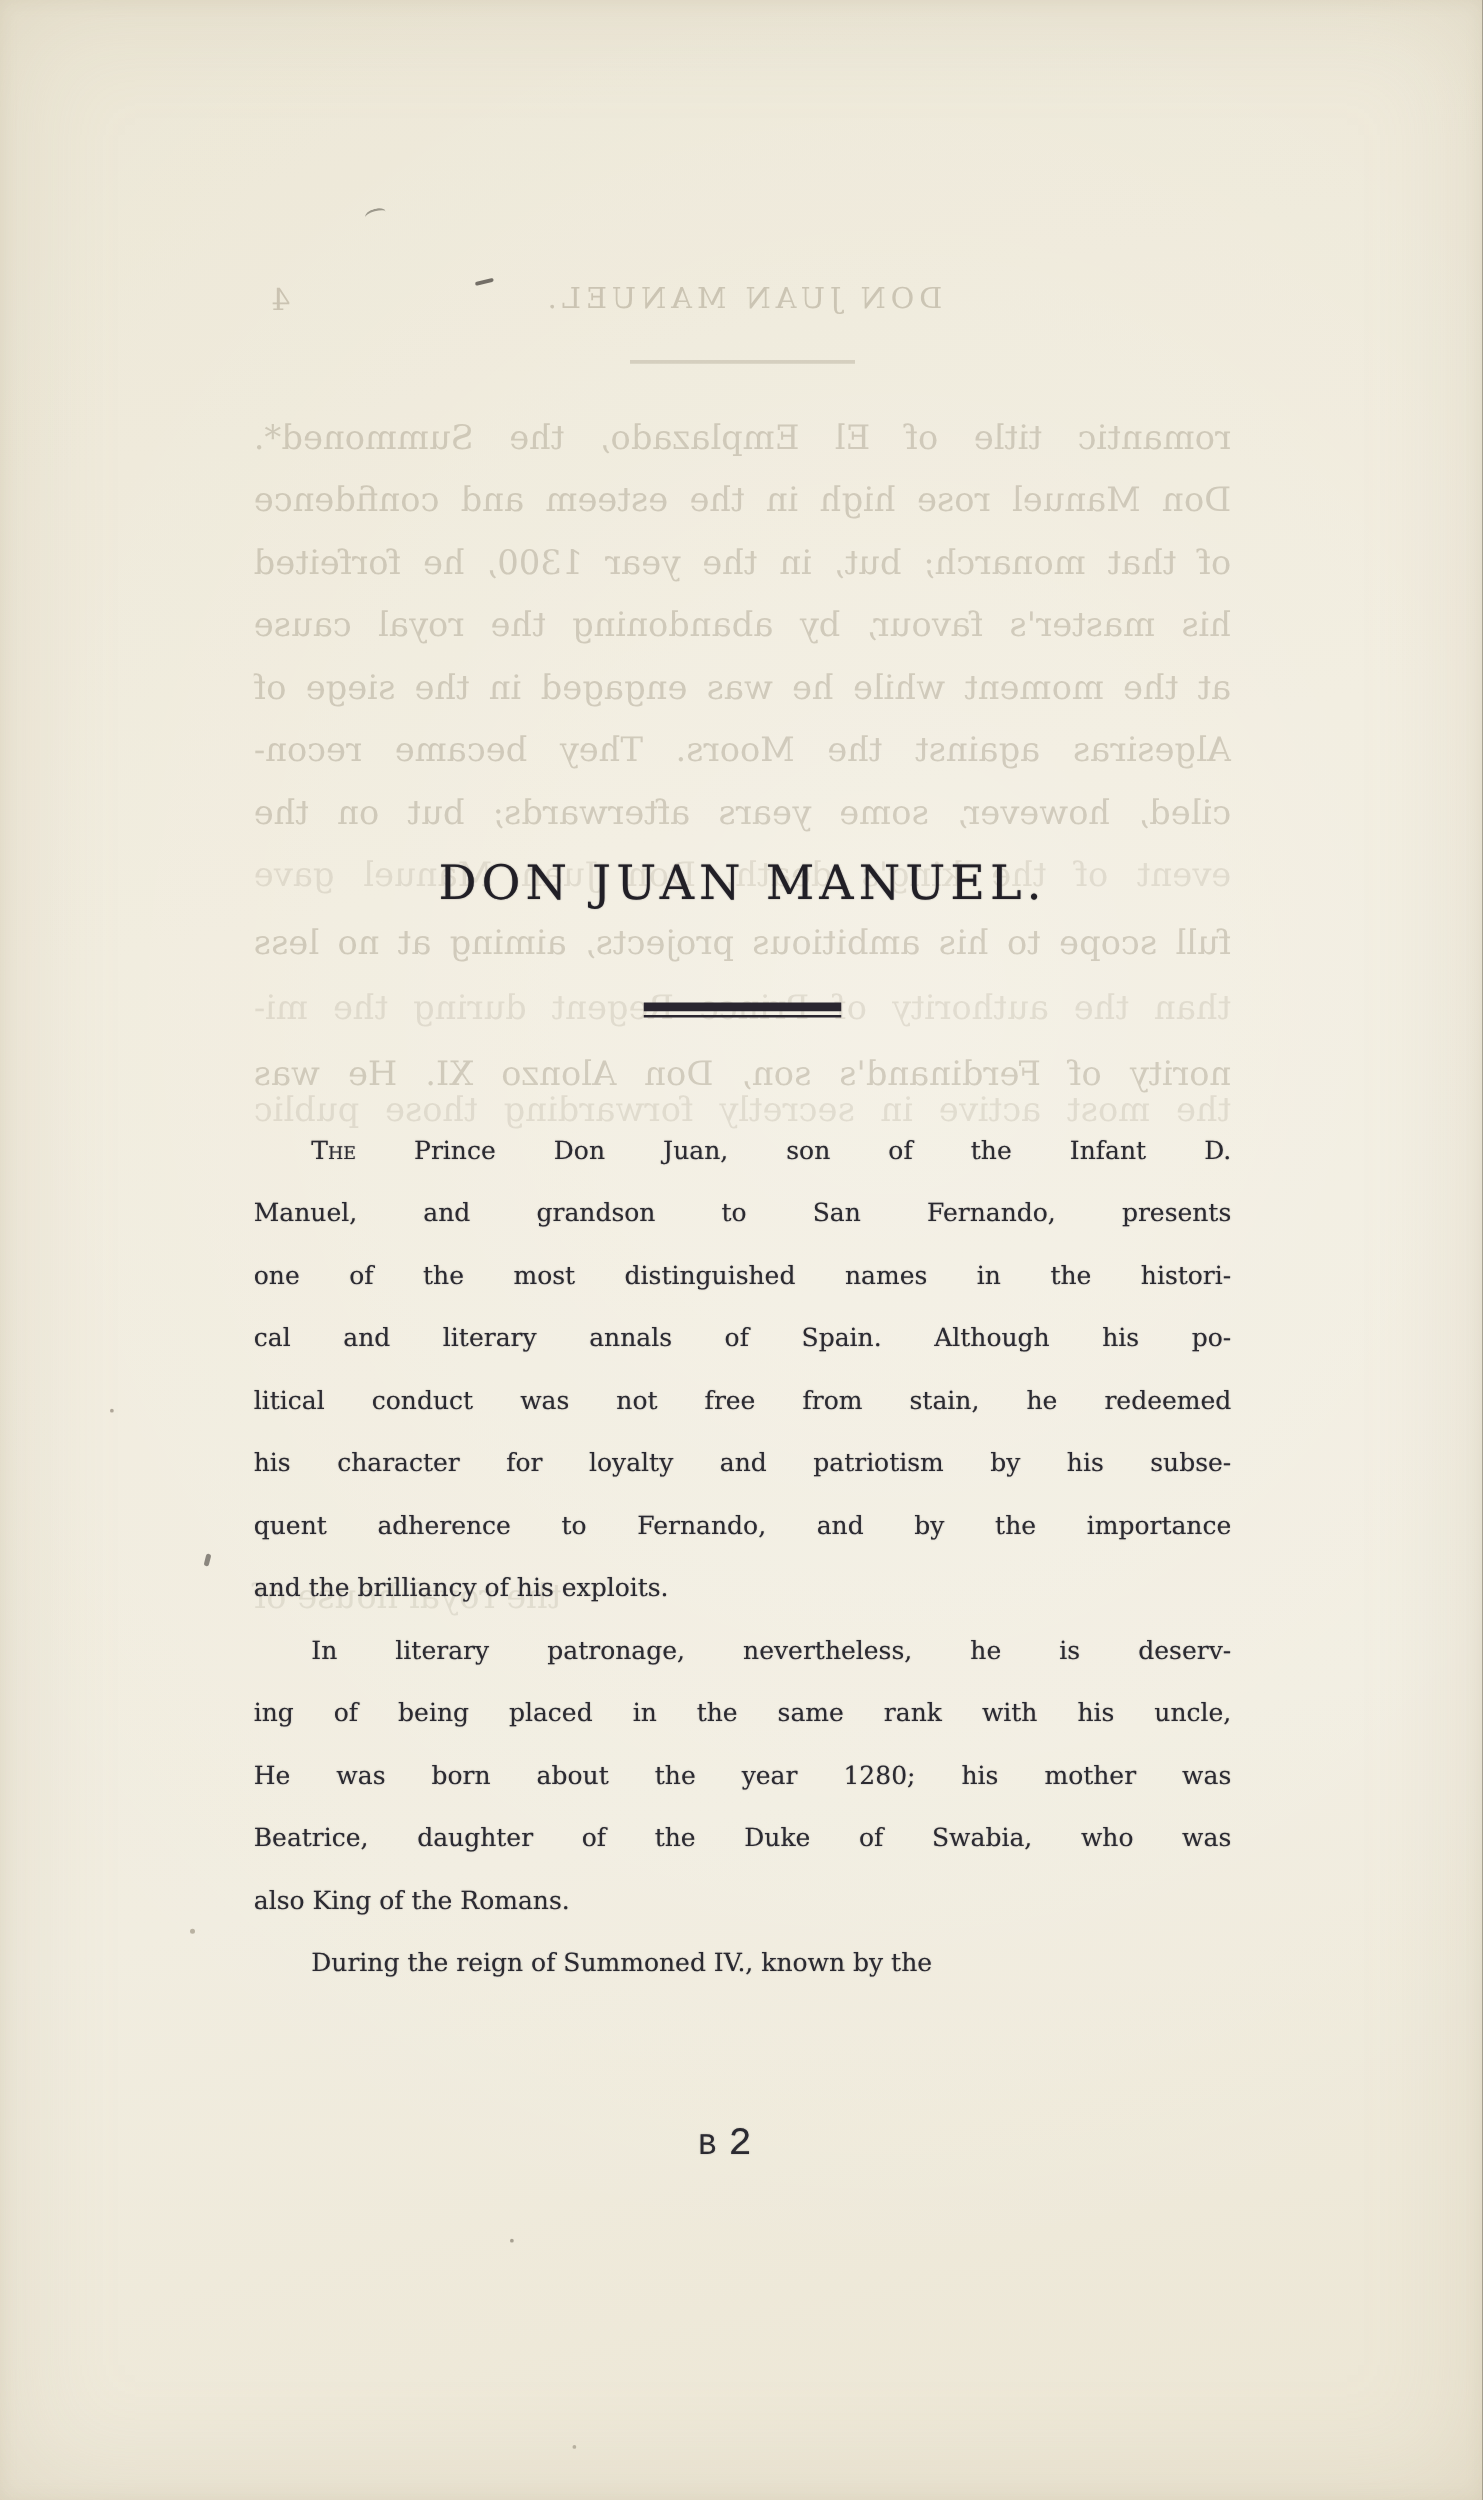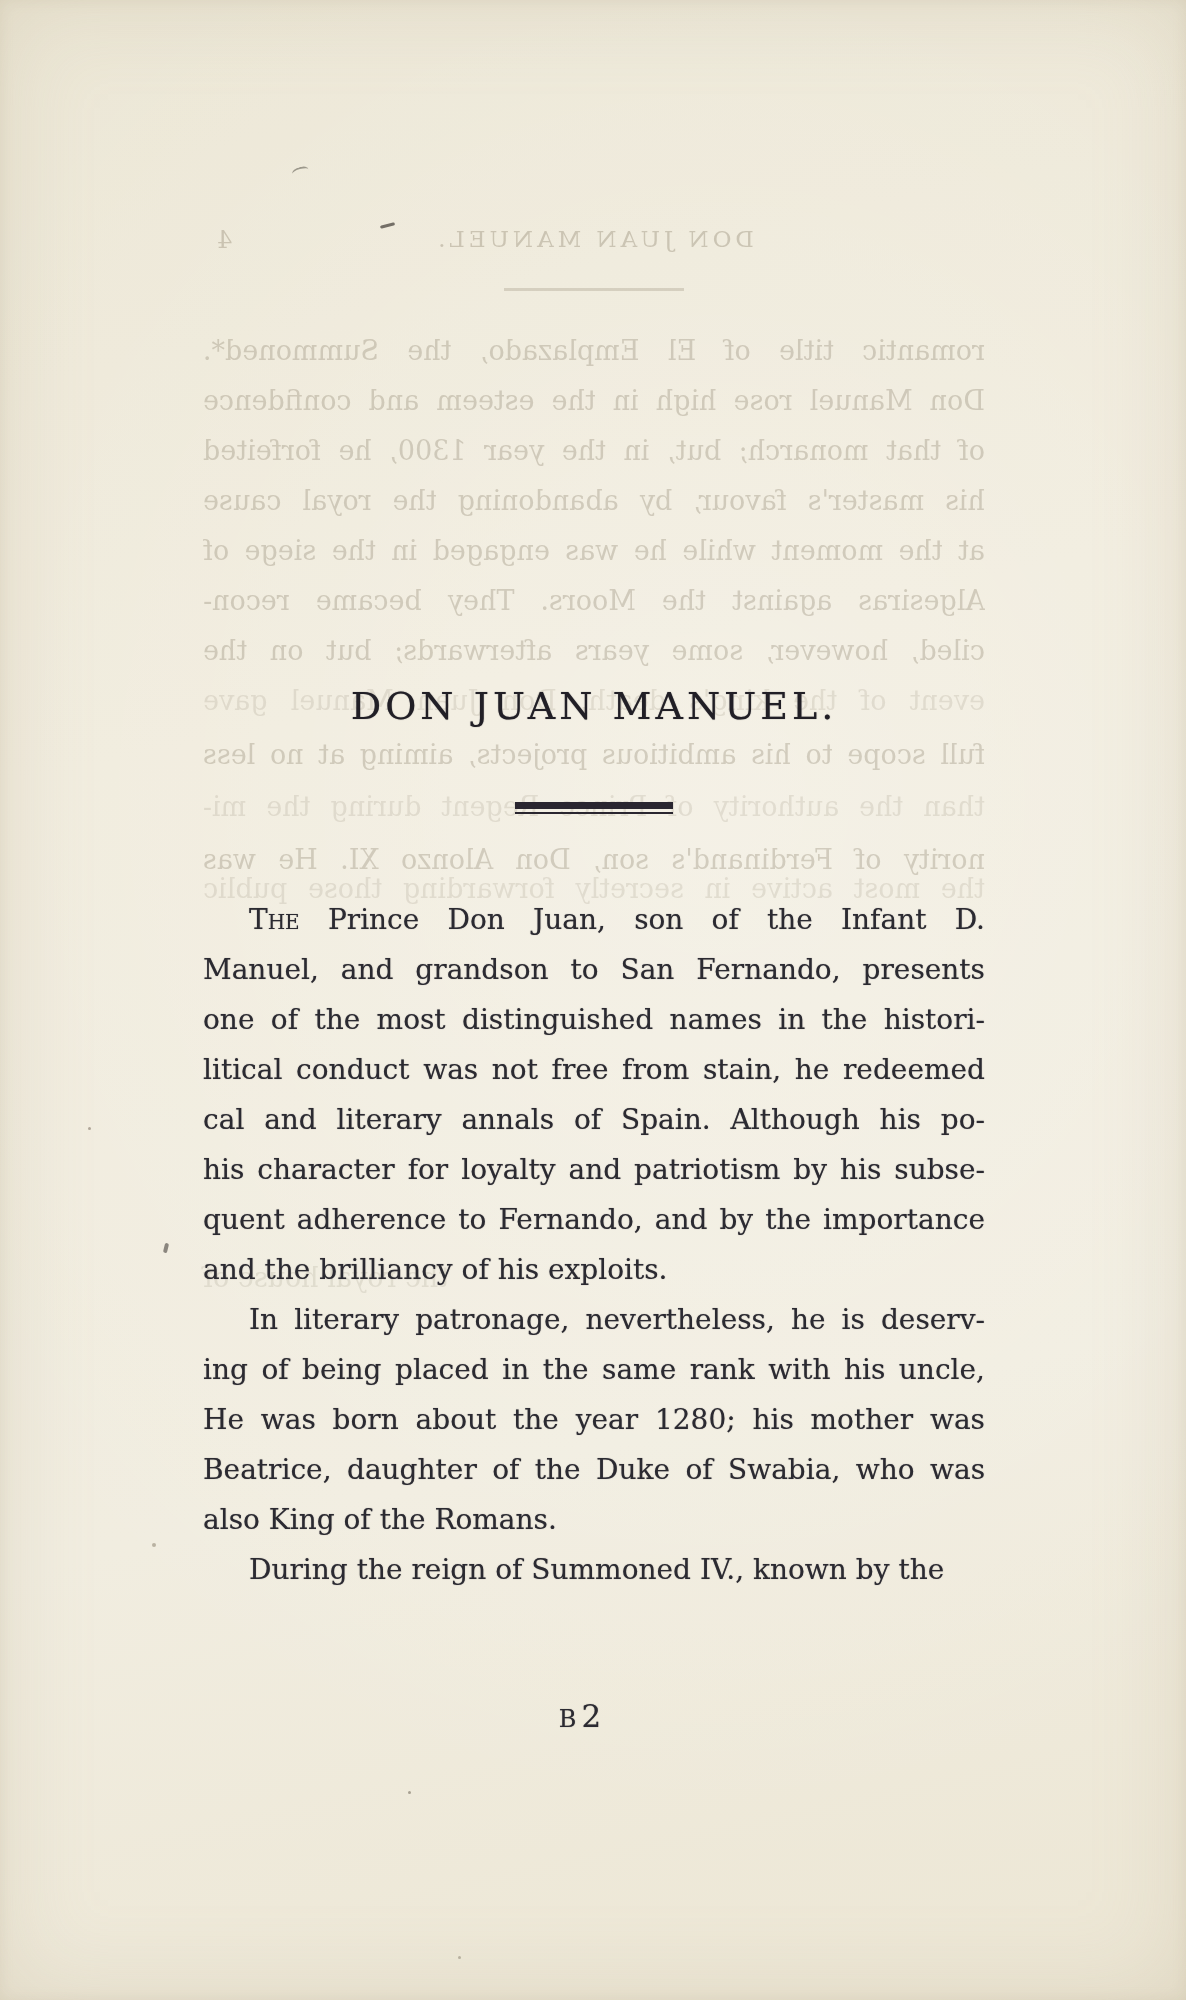--- a/index.html
+++ b/index.html
@@ -73,21 +73,21 @@
   }
   .title-rule {
     position: absolute; left: 515px; top: 802px; width: 158px;
   }
   .title-rule .thick { height: 7px; background: #2a2630; }
   .title-rule .thin  { height: 2px; background: #2a2630; margin-top: 3px; }
 
   .textblock {
     position: absolute; left: 203px; top: 895px; width: 782px;
     color: #2b2a31;
-    font-size: 28px;
+    font-size: 20px;
     text-shadow: 0 0 1px rgba(43,42,49,0.5);
   }
   .line {
     height: 50px;
     line-height: 50px;
     text-align: justify;
     text-align-last: justify;
     text-justify: inter-word;
     white-space: nowrap;
     overflow: visible;
@@ -95,20 +95,21 @@
   .line.indent { text-indent: 46px; }
   .line.last { text-align-last: left; }
   .sc { font-variant: small-caps; }
 
   .signature {
     position: absolute; left: 203px; top: 1698px; width: 782px;
     text-align: center;
     transform: translateX(-14px);
     color: #2b2a31;
     text-shadow: 0 0 1px rgba(43,42,49,0.5);
+    font-family: Liberation Mono, monospace;
   }
   .signature .sig-letter { font-size: 24px; }
   .signature .sig-num { font-size: 31px; }
 
   
   .speck { position: absolute; pointer-events: none; }
   .speck.tick1 { left: 380px; top: 224px; width: 15px; height: 3px;
                  background: #55504a; opacity: .8; transform: rotate(-14deg); border-radius: 2px; }
   .speck.curl  { left: 292px; top: 167px; width: 17px; height: 7px;
                  border-top: 2px solid rgba(90,85,75,0.55); border-radius: 50%; transform: rotate(-16deg); }
@@ -151,22 +152,22 @@
   <div class="title-rule">
     <div class="thick"></div>
     <div class="thin"></div>
   </div>
 
   <div class="textblock">
 
     <div class="line indent"><span class="sc">The</span><span> Prince Don Juan, son of the Infant D.</span></div>
     <div class="line">Manuel, and grandson to San Fernando, presents</div>
     <div class="line">one of the most distinguished names in the histori-</div>
+    <div class="line">cal and literary annals of Spain.  Although his po-</div>
     <div class="line">litical conduct was not free from stain, he redeemed</div>
-    <div class="line">cal and literary annals of Spain.  Although his po-</div>
     <div class="line">his character for loyalty and patriotism by his subse-</div>
     <div class="line">quent adherence to Fernando, and by the importance</div>
     <div class="line last">and the brilliancy of his exploits.</div>
 
     <div class="line indent">In literary patronage, nevertheless, he is deserv-</div>
     <div class="line">ing of being placed in the same rank with his uncle,</div>
     <div class="line">He was born about the year 1280; his mother was</div>
     <div class="line">Beatrice, daughter of the Duke of Swabia, who was</div>
     <div class="line last">also King of the Romans.</div>
 

